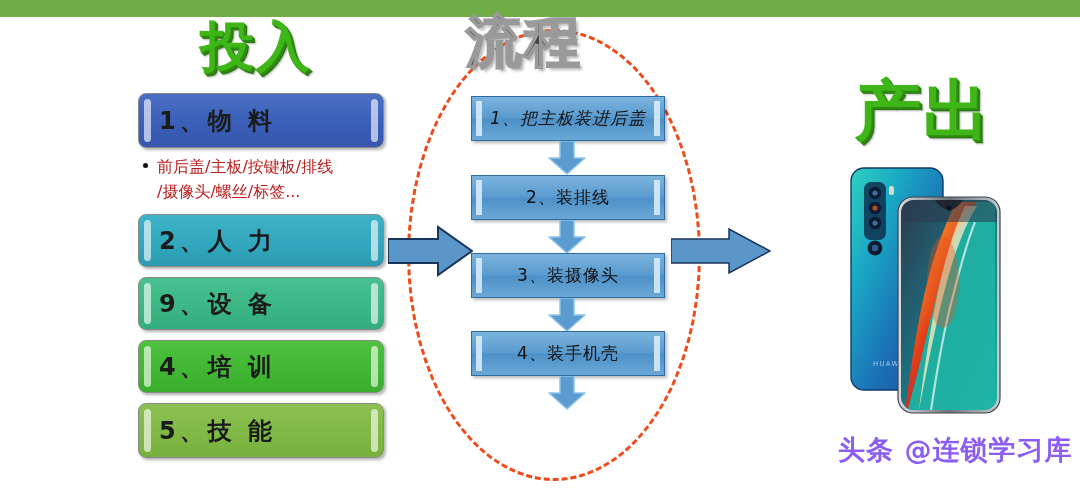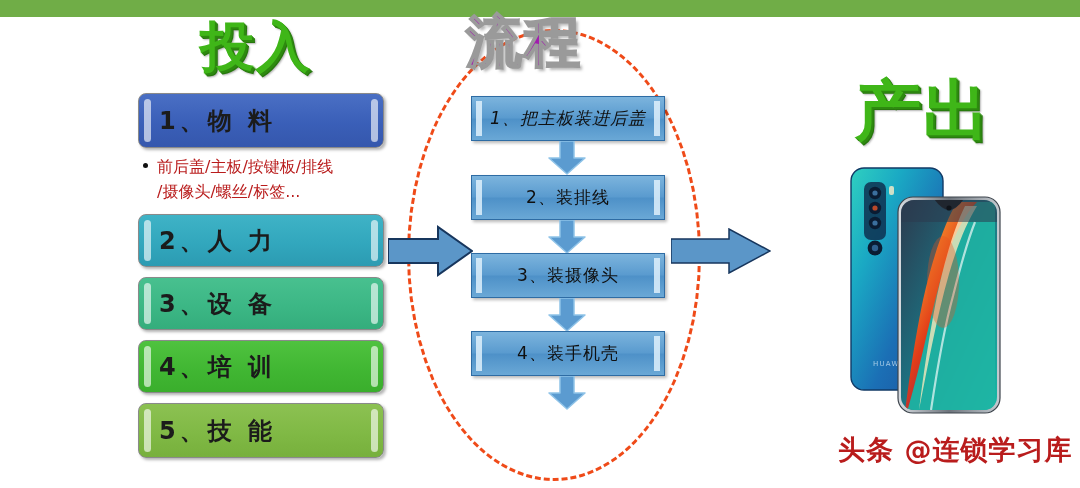--- a/index.html
+++ b/index.html
@@ -40,21 +40,21 @@
       1px 1px 0 #2e8a10,
       2px 2px 0 #2e8a10,
       3px 3px 0 #27770d,
       4px 4px 2px rgba(0,0,0,0.30);
   }
   #h-input  { left: 200px; top: 20px;  font-size: 54px; }
   #h-output { left: 855px; top: 78px;  font-size: 66px; }
 
   #h-process {
     left: 466px; top: 14px; font-size: 56px;
-    color: #a21caf;
+    color: #404040;
     -webkit-text-stroke: 2px #9a9a9a;
     text-shadow: 3px 3px 3px rgba(120,120,120,0.55);
     z-index: 6;
   }
 
   
   .pill {
     position: absolute;
     left: 138px; width: 246px;
     border-radius: 8px;
@@ -164,21 +164,21 @@
     left: 845px; top: 160px;
     width: 200px; height: 262px;
     z-index: 2;
   }
 
   
   #watermark {
     position: absolute;
     left: 838px; top: 432px;
     font-size: 27px; font-weight: bold;
-    color: #b91c1c;
+    color: #8b5cf6;
     letter-spacing: 1px;
     white-space: nowrap;
     text-shadow: 1px 1px 0 rgba(255,255,255,0.9);
     z-index: 7;
   }
 </style>
 </head>
 <body>
 
 <div id="slide">
@@ -196,21 +196,21 @@
     <span class="note-lines">
       <span>前后盖/主板/按键板/排线</span><br>
       <span>/摄像头/螺丝/标签...</span>
     </span>
   </div>
 
   <div class="pill" id="pill-2">
     <span class="pill-label">2、人  力</span>
   </div>
   <div class="pill" id="pill-3">
-    <span class="pill-label">3、设  备</span>
+    <span class="pill-label">9、设  备</span>
   </div>
   <div class="pill" id="pill-4">
     <span class="pill-label">4、培  训</span>
   </div>
   <div class="pill" id="pill-5">
     <span class="pill-label">5、技  能</span>
   </div>
 
   <svg class="side-arrow" id="arrow-left" viewBox="0 0 85 52">
     <polygon points="0,14 50,14 50,2 84,26 50,50 50,38 0,38" fill="#5b96c8" stroke="#17365d" stroke-width="2" stroke-linejoin="miter"></polygon>

